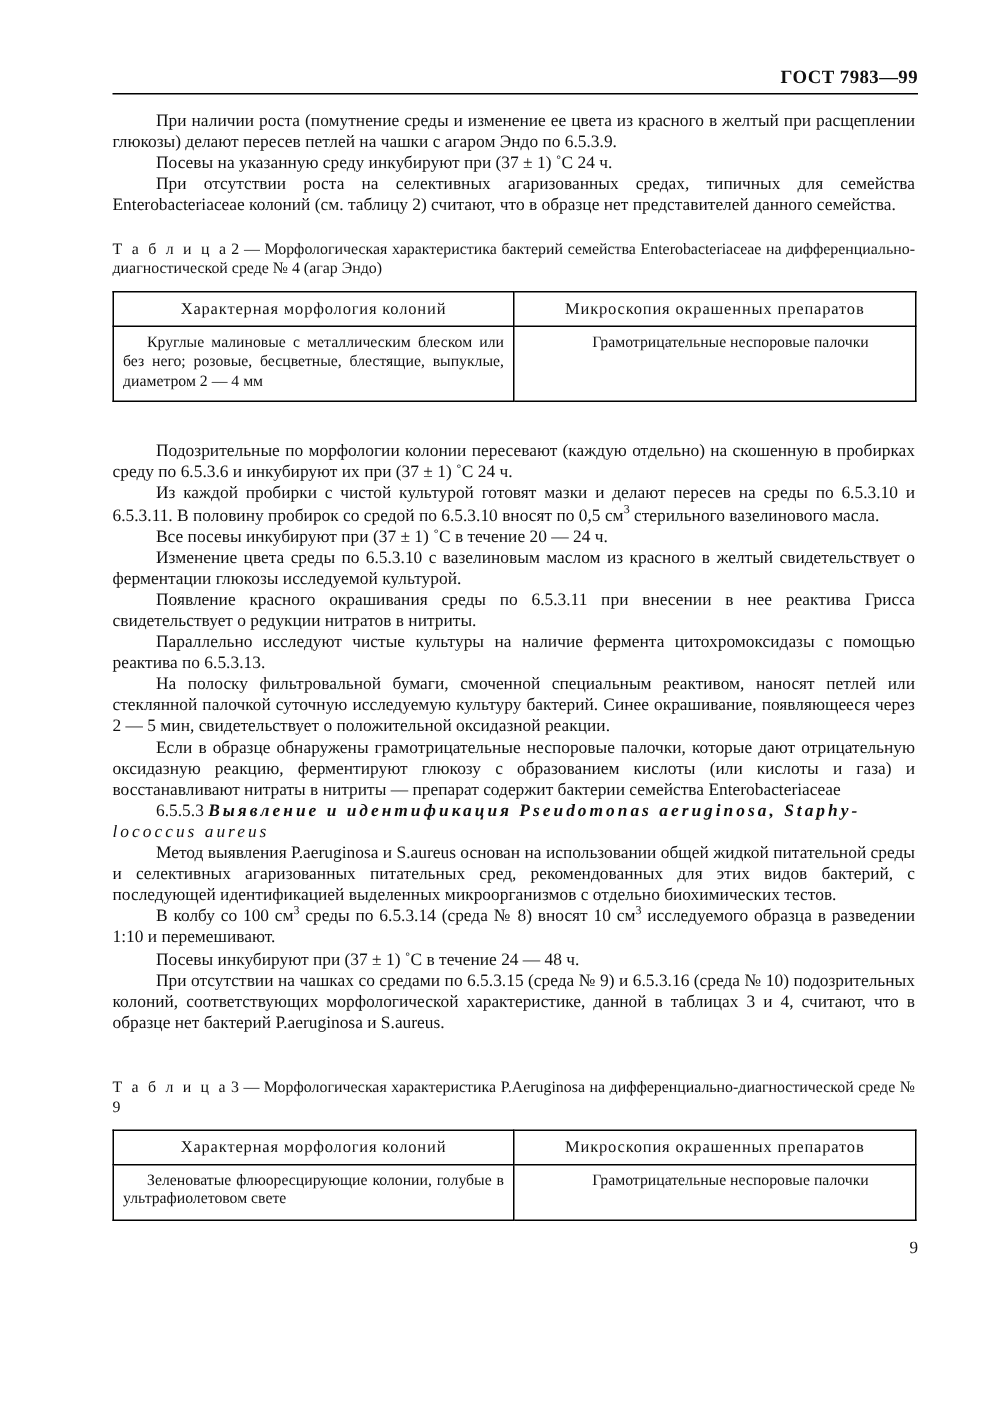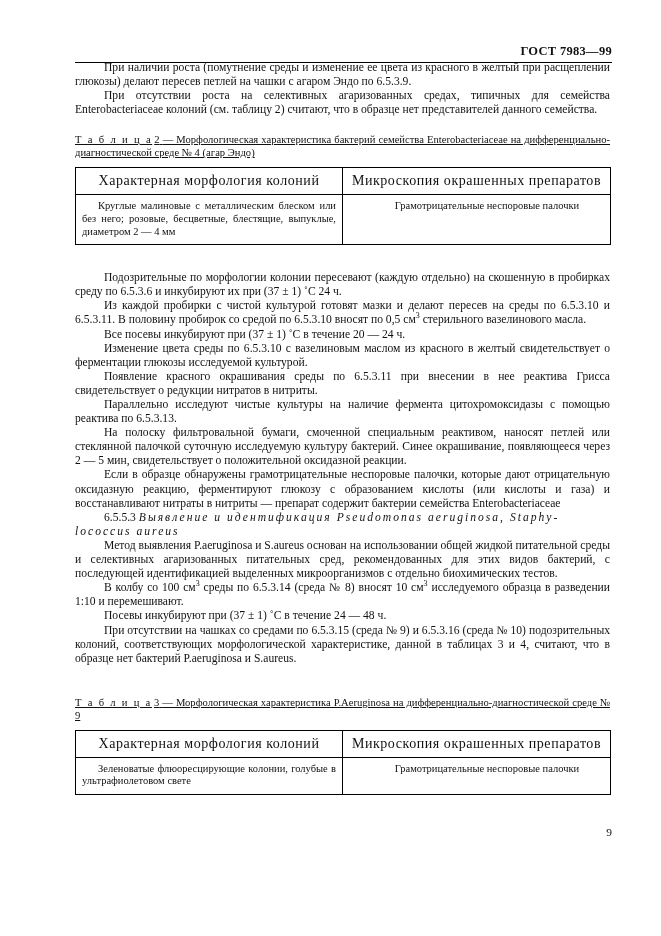--- a/index.html
+++ b/index.html
@@ -37,21 +37,21 @@
     top: 62px;
     left: 63px;
     right: 61px;
     height: 1px;
     background: #000000;
   }
   
   .content {
     position: absolute;
     left: 63px;
-    top: 61px;
+    top: 74px;
     width: 535px;
   }
   p.para {
     margin: 0;
     font-size: 11.6px;
     line-height: 14.1px;
     text-align: justify;
     text-indent: 29px;
     hyphens: manual;
   }
@@ -61,21 +61,20 @@
   .blockgap-16 { height: 16px; }
   .blockgap-26 { height: 26px; }
   .blockgap-30 { height: 30px; }
 
   
   .tbl-caption {
     margin: 0;
     font-size: 10.6px;
     line-height: 13px;
     text-align: justify;
-    text-decoration: underline;
   }
   .tbl-caption .lbl {
     letter-spacing: 1.6px;
   }
   .tbl-caption .num {
     margin-left: 2px;
   }
 
   
   table.gost {
@@ -84,21 +83,21 @@
     margin: 0;
     table-layout: fixed;
   }
   table.gost td, table.gost th {
     border: 1.4px solid #000000;
     padding: 0;
     vertical-align: top;
   }
   table.gost th {
     font-weight: normal;
-    font-size: 14px;
+    font-size: 11px;
     letter-spacing: 0.55px;
     text-align: center;
     padding: 5px 4px 5px 4px;
     height: 12px;
   }
   table.gost td.cell {
     font-size: 10.5px;
     line-height: 12.6px;
     padding: 5px 6px 6px 6px;
   }
@@ -110,20 +109,21 @@
   
   .sect-head {
     margin: 0;
     font-size: 11.6px;
     line-height: 14.1px;
     text-indent: 29px;
   }
   .sect-head .ital {
     font-style: italic;
     letter-spacing: 2.0px;
+    font-weight: bold;
   }
   .sect-head-2 {
     margin: 0;
     font-size: 11.6px;
     line-height: 14.1px;
     font-style: italic;
     letter-spacing: 2.0px;
     text-indent: 0;
   }
 
@@ -139,20 +139,21 @@
 <body>
 
 <div class="page">
 
   <div class="header">ГОСТ 7983—99</div>
   <div class="header-rule"></div>
 
   <div class="content">
 
     <p class="para">При наличии роста (помутнение среды и изменение ее цвета из красного в желтый при расщеплении глюкозы) делают пересев петлей на чашки с агаром Эндо по 6.5.3.9.</p>
+    <p class="para">Посевы на указанную среду инкубируют при (37 ± 1) ˚С 24 ч.</p>
     <p class="para">При отсутствии роста на селективных агаризованных средах, типичных для семейства Enterobacteriaceae колоний (см. таблицу 2) считают, что в образце нет представителей данного семейства.</p>
 
     <div class="blockgap-16"></div>
 
     <p class="tbl-caption"><span class="lbl">Т а б л и ц а</span><span class="num">2</span> <span>— Морфологическая характеристика бактерий семейства Enterobacteriaceae на дифференциально-диагностической среде № 4 (агар Эндо)</span></p>
 
     <div class="blockgap-8"></div>
 
     <table class="gost">
       <colgroup>

